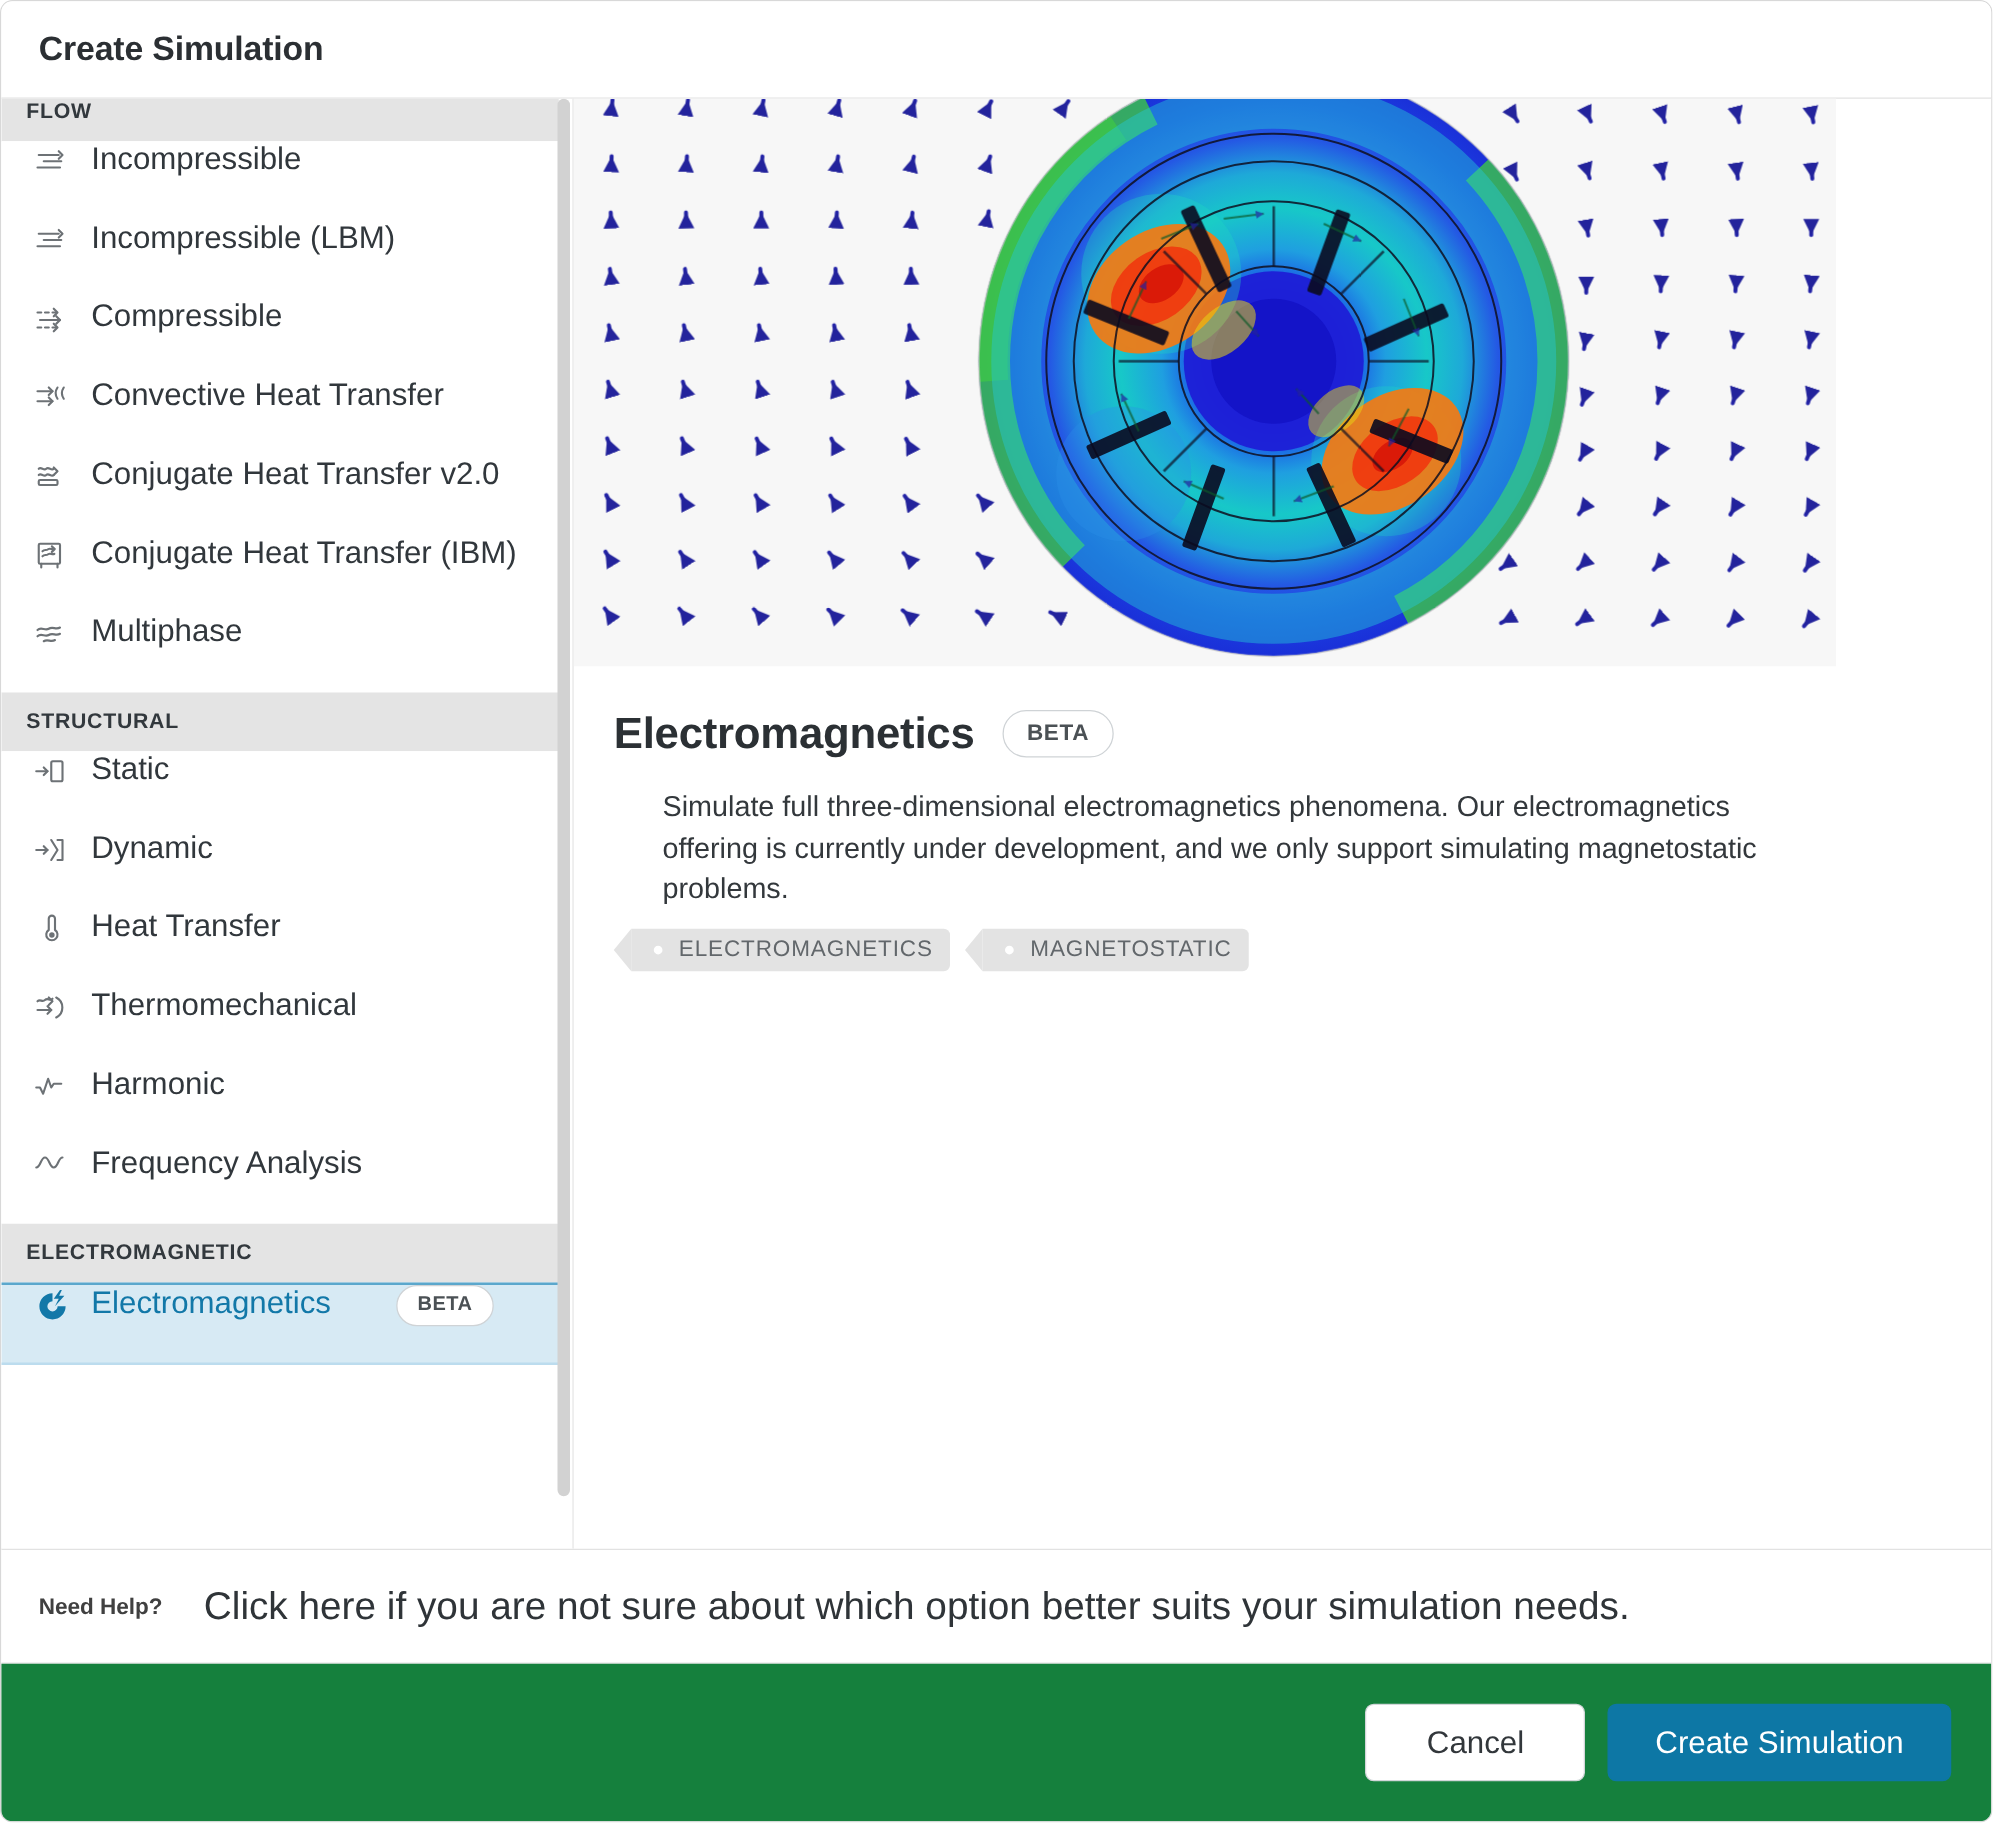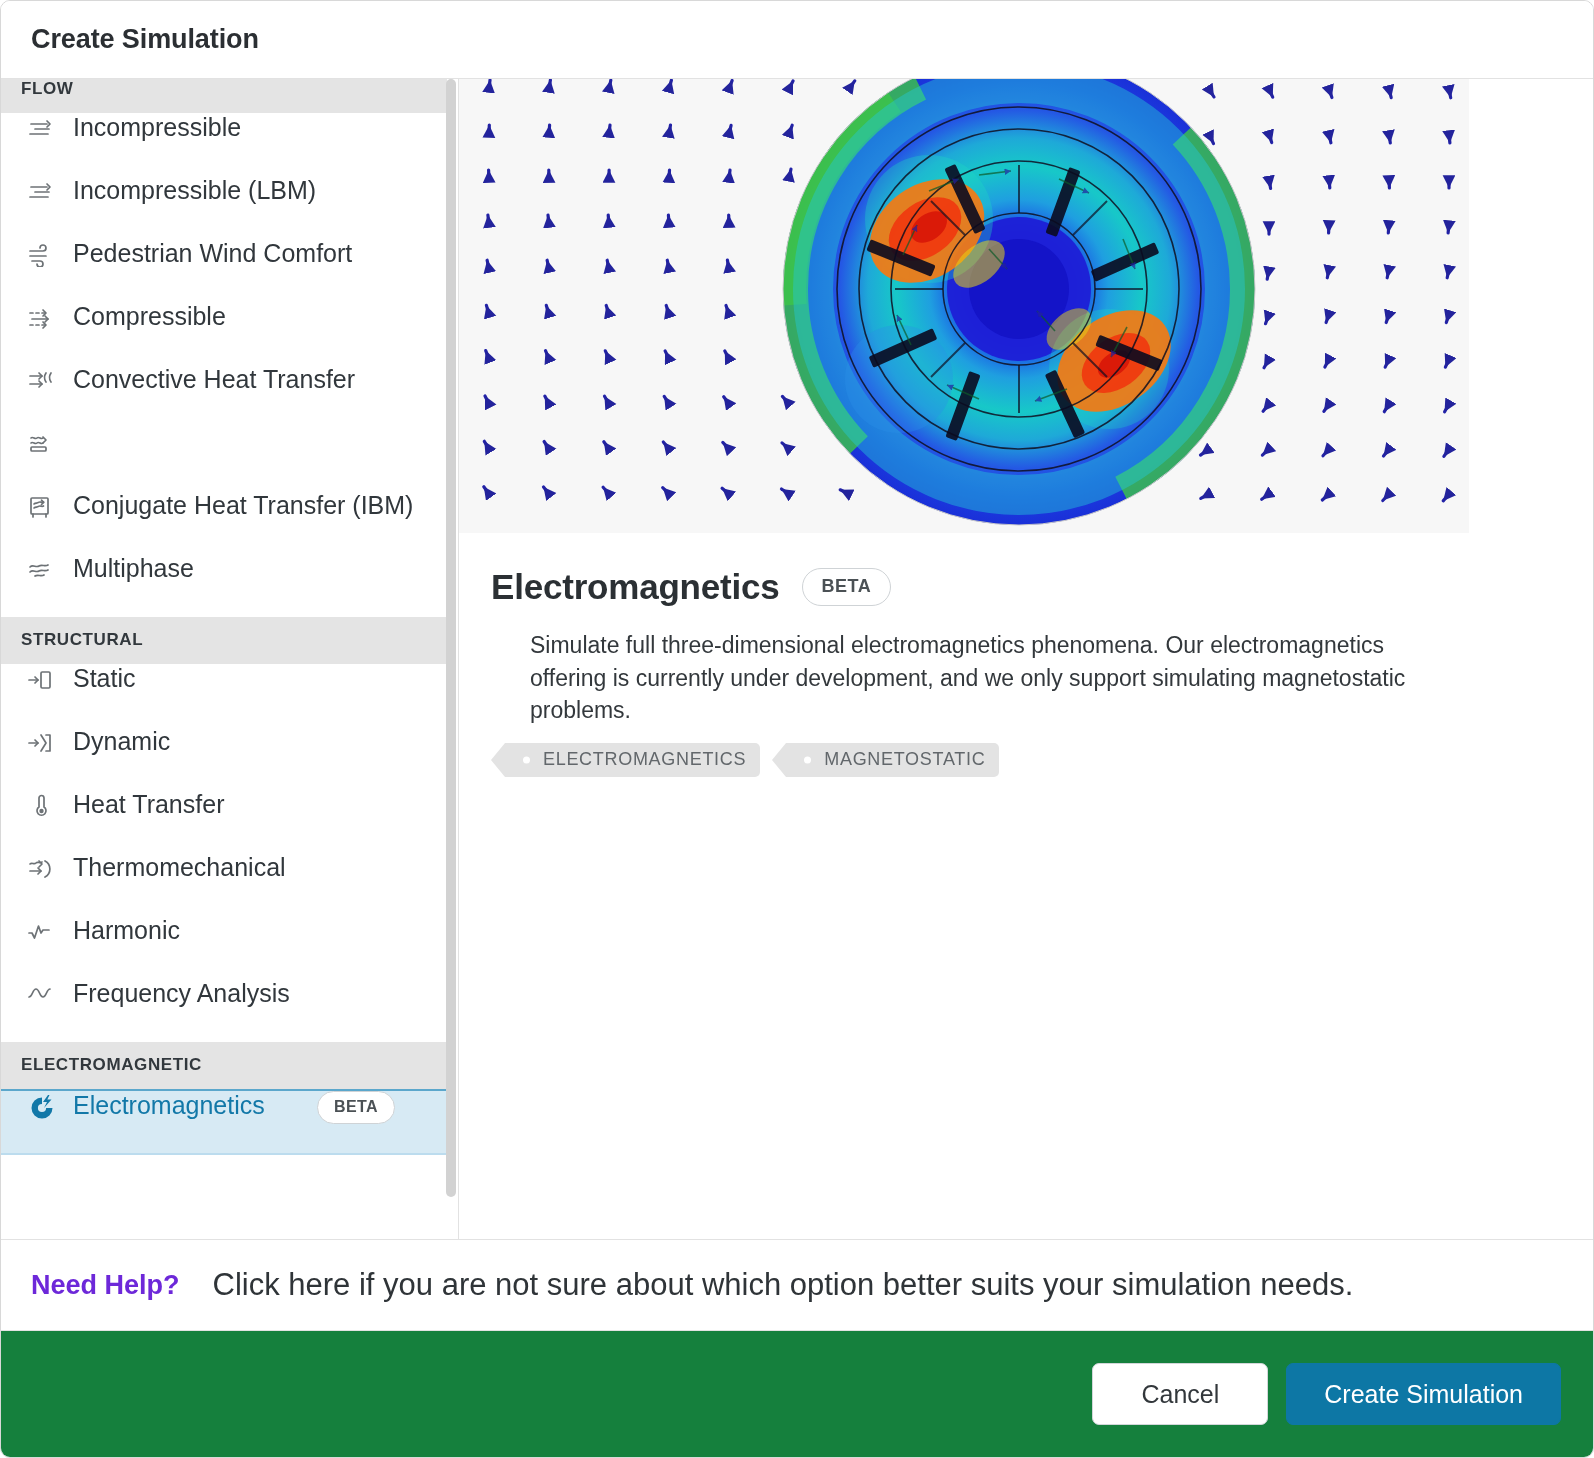--- a/index.html
+++ b/index.html
@@ -189,22 +189,22 @@
   .help-bar {
     position: absolute; top: 1238px; left: 0;
     width: 1592px; height: 92px;
     background: #ffffff;
     border-top: 1px solid #e2e2e2;
     border-bottom: 1px solid #e2e2e2;
     display: flex; align-items: center;
   }
   .help-link {
     padding-left: 30px;
-    font-size: 27px; font-weight: bold;
-    color: #6d28d9;
+    font-size: 18px; font-weight: bold;
+    color: #404040;
     cursor: pointer;
   }
   .help-text {
     padding-left: 33px;
     font-size: 31px;
     color: #2f3438;
   }
 
   
   .footer {
@@ -265,30 +265,20 @@
               <svg width="30" height="24" viewBox="0 0 30 24" stroke="currentColor" fill="none" stroke-width="1.7" stroke-linecap="round" stroke-linejoin="round">
                 <path d="M4 7h16M8 12h14M3 17h18"></path>
                 <path d="M20 4l3 3-3 3"></path>
               </svg>
             </span>
             <span class="label">Incompressible (LBM)</span>
           </div>
           <div class="nav-item">
             <span class="ico">
               <svg width="30" height="24" viewBox="0 0 30 24" stroke="currentColor" fill="none" stroke-width="1.7" stroke-linecap="round" stroke-linejoin="round">
-                <path d="M3 8h13a3 3 0 1 0-3-3"></path>
-                <path d="M3 13h16"></path>
-                <path d="M5 18h8a3 3 0 1 1-3 3"></path>
-              </svg>
-            </span>
-            <span class="label">Pedestrian Wind Comfort</span>
-          </div>
-          <div class="nav-item">
-            <span class="ico">
-              <svg width="30" height="24" viewBox="0 0 30 24" stroke="currentColor" fill="none" stroke-width="1.7" stroke-linecap="round" stroke-linejoin="round">
                 <path d="M3 7h16" stroke-dasharray="3 3"></path>
                 <path d="M16 4l3 3-3 3"></path>
                 <path d="M5 13h16"></path>
                 <path d="M18 10l3 3-3 3"></path>
                 <path d="M3 19h16" stroke-dasharray="3 3"></path>
                 <path d="M16 16l3 3-3 3"></path>
               </svg>
             </span>
             <span class="label">Compressible</span>
           </div>
@@ -306,20 +296,21 @@
           </div>
           <div class="nav-item">
             <span class="ico">
               <svg width="30" height="24" viewBox="0 0 30 24" stroke="currentColor" fill="none" stroke-width="1.7" stroke-linecap="round" stroke-linejoin="round">
                 <path d="M4 6c2-2 4 2 6 0s4 2 6 0"></path>
                 <path d="M4 11c2-2 4 2 6 0s4 2 6 0"></path>
                 <path d="M16 5l3 3-3 3"></path>
                 <rect x="4" y="15" width="15" height="4" rx="1"></rect>
               </svg>
             </span>
+            <span class="label">Conjugate Heat Transfer v2.0</span>
           </div>
           <div class="nav-item">
             <span class="ico">
               <svg width="30" height="24" viewBox="0 0 30 24" stroke="currentColor" fill="none" stroke-width="1.7" stroke-linecap="round" stroke-linejoin="round">
                 <rect x="4" y="3" width="17" height="16" rx="1"></rect>
                 <path d="M7 9c1.5-1.6 3-0.4 4.5-1.6S15 8 16.5 7"></path>
                 <path d="M7 13c1.5-1.6 3-0.4 4.5-1.6S15 12 16.5 11"></path>
                 <path d="M14.5 9.5l2.2-2.2-2.2-2.2"></path>
                 <path d="M6 19v3M19 19v3"></path>
               </svg>

